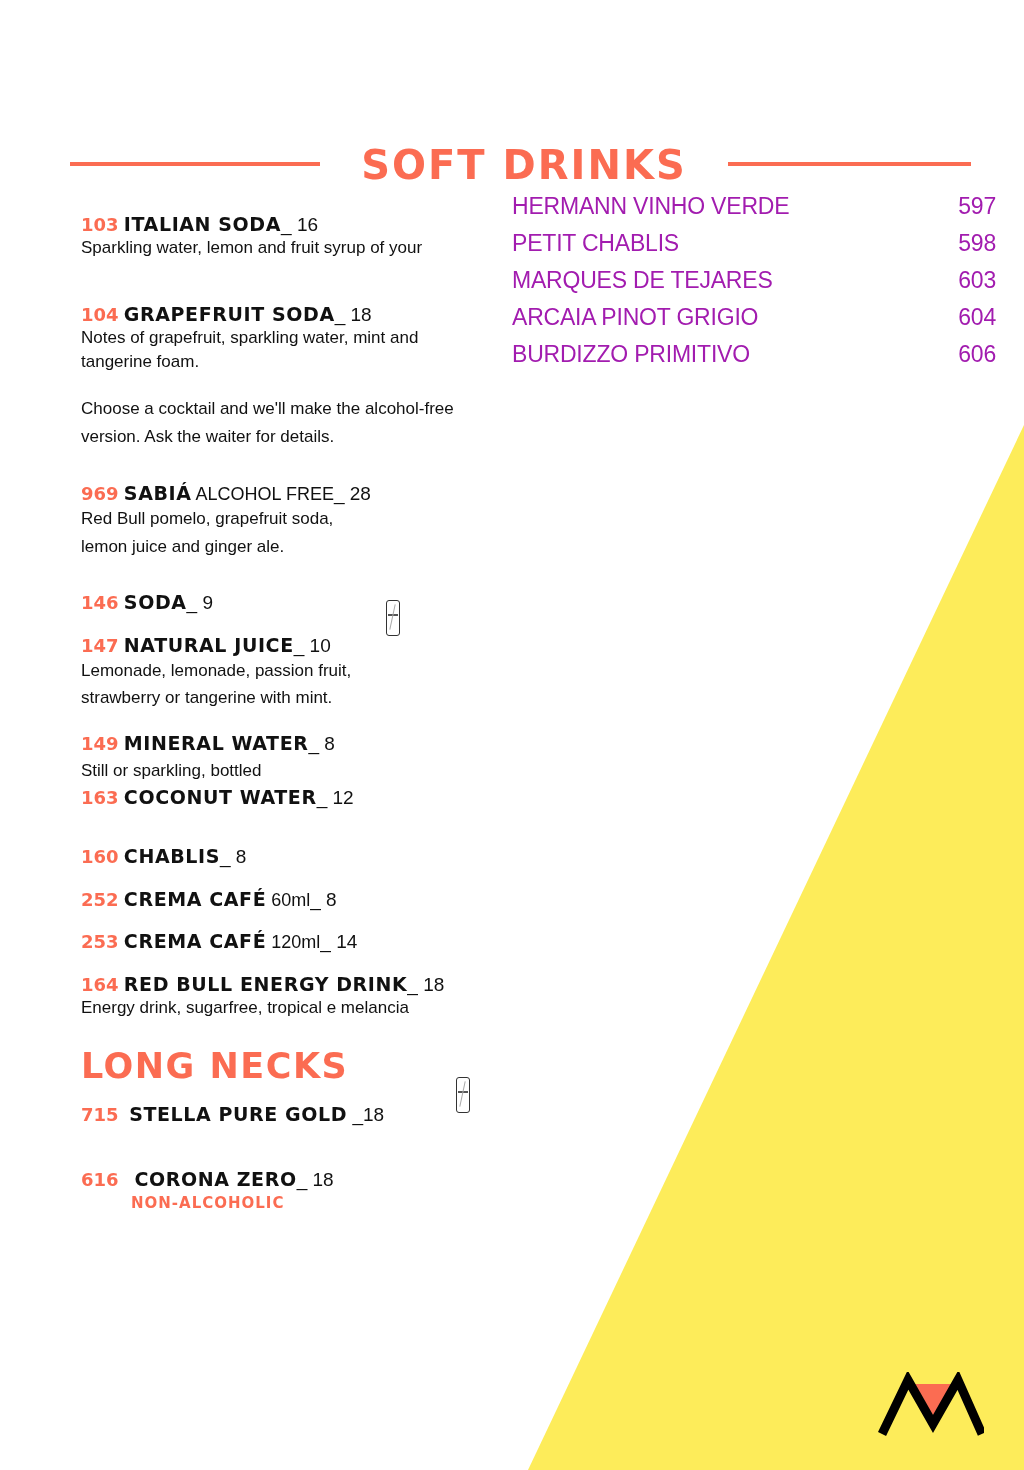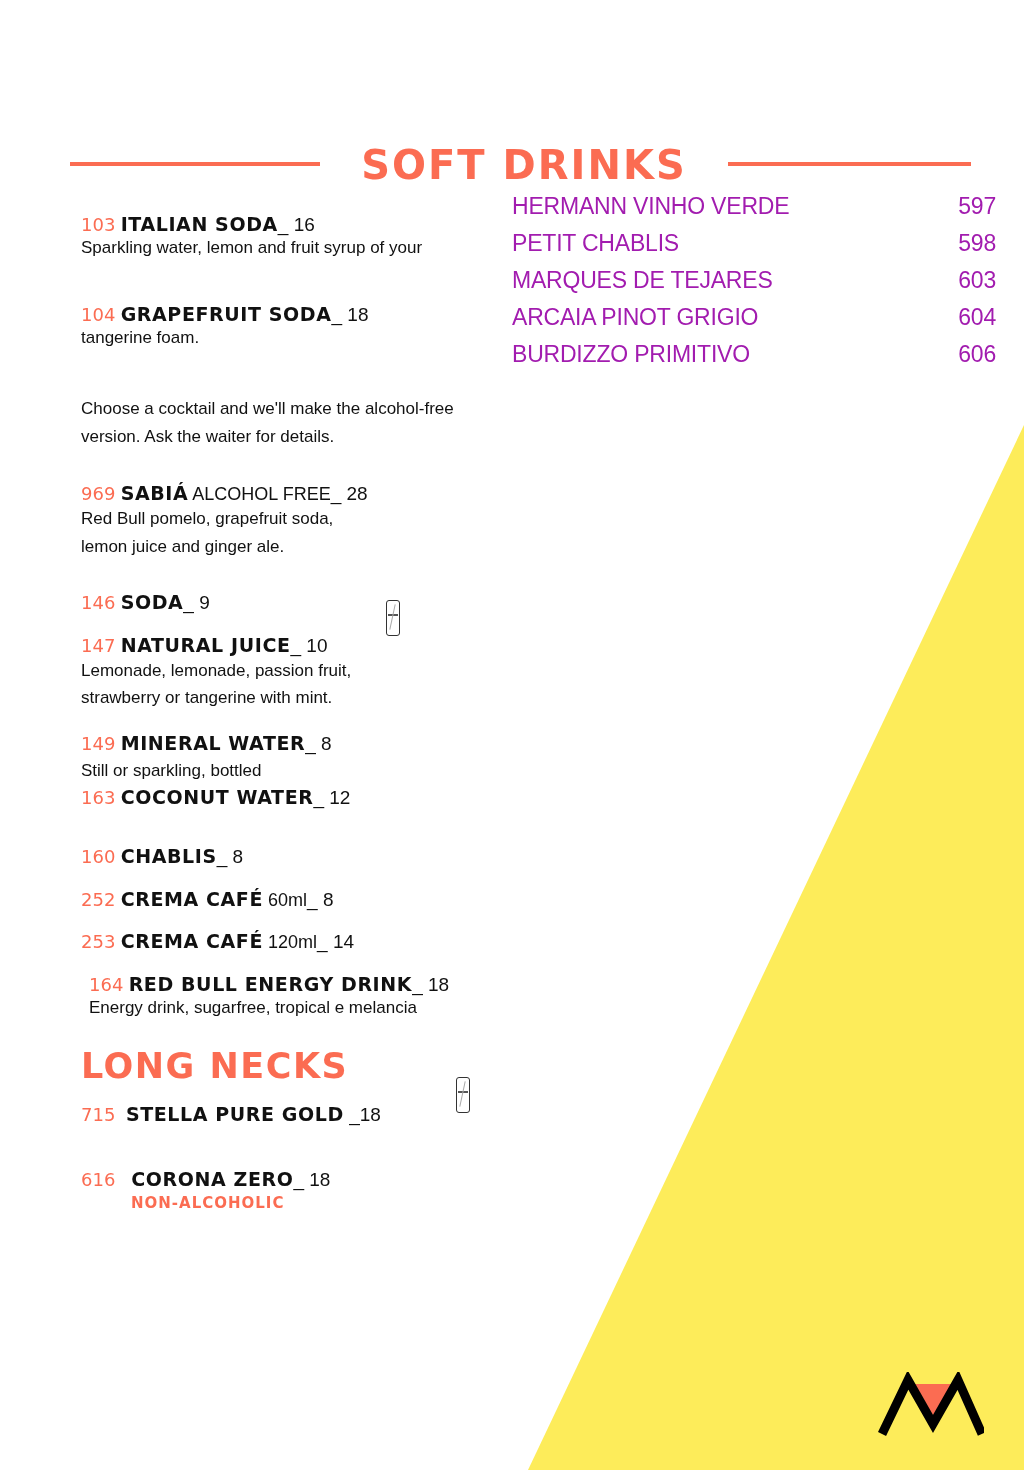--- a/index.html
+++ b/index.html
@@ -26,21 +26,21 @@
     font-family: "Liberation Sans", sans-serif;
   }
   .wine-row {
     display: flex; justify-content: space-between; align-items: center;
     height: 37px; font-size: 23px; color: #a21caf; letter-spacing: -0.2px;
   }
   .item {
     position: absolute; left: 81px; width: 400px;
   }
   .item-head { font-size: 19px; line-height: 22px; white-space: nowrap; }
-  .code { color: #fb6c52; font-weight: normal; font-family: "DejaVu Sans", sans-serif; font-size: 18px; }
+  .code { color: #fb6c52; font-weight: bold; font-family: "DejaVu Sans", sans-serif; font-size: 18px; }
   .name { font-weight: bold; letter-spacing: 0.6px; font-family: "DejaVu Sans", sans-serif; font-size: 19px; }
   .suffix { font-weight: normal; font-size: 18px; }
   .price { font-weight: normal; font-size: 19px; }
   .desc { font-size: 17px; line-height: 24px; color: #111; }
   .desc.tall { line-height: 28px; }
   .section-title {
     position: absolute; left: 81px; top: 1046px;
     font-family: "DejaVu Sans", sans-serif; font-weight: bold;
     font-size: 35px; letter-spacing: 1.5px; color: #fb6c52;
   }
@@ -99,20 +99,21 @@
 <div class="item" style="top:213px;">
   <div class="item-head"><span class="code">103</span> <span class="name">ITALIAN SODA</span><span class="price">_ 16</span></div>
   <div class="desc">
       <div>Sparkling water, lemon and fruit syrup of your</div>
     </div>
 </div>
 
 <div class="item" style="top:303px;">
   <div class="item-head"><span class="code">104</span> <span class="name">GRAPEFRUIT SODA</span><span class="price">_ 18</span></div>
   <div class="desc">
+      <div>Notes of grapefruit, sparkling water, mint and</div>
       <div>tangerine foam.</div>
     </div>
 </div>
 
 <div class="item" style="top:395px;width:420px;">
   <div class="desc tall">
       <div>Choose a cocktail and we'll make the alcohol-free</div>
       <div>version. Ask the waiter for details.</div>
     </div>
 </div>
@@ -155,21 +156,21 @@
 </div>
 
 <div class="item" style="top:888px;">
   <div class="item-head"><span class="code">252</span> <span class="name">CREMA CAFÉ</span><span class="suffix"> 60ml</span><span class="price">_ 8</span></div>
 </div>
 
 <div class="item" style="top:930px;">
   <div class="item-head"><span class="code">253</span> <span class="name">CREMA CAFÉ</span><span class="suffix"> 120ml</span><span class="price">_ 14</span></div>
 </div>
 
-<div class="item" style="top:973px;width:420px;margin-left:8px;">
+<div class="item" style="top:973px;width:420px;">
   <div class="item-head"><span class="code">164</span> <span class="name">RED BULL ENERGY DRINK</span><span class="price">_ 18</span></div>
   <div class="desc">
       <div>Energy drink, sugarfree, tropical e melancia</div>
     </div>
 </div>
 
 <div class="section-title">LONG NECKS</div>
 
 <div class="can" style="left:456px;top:1077px;"></div>
 

